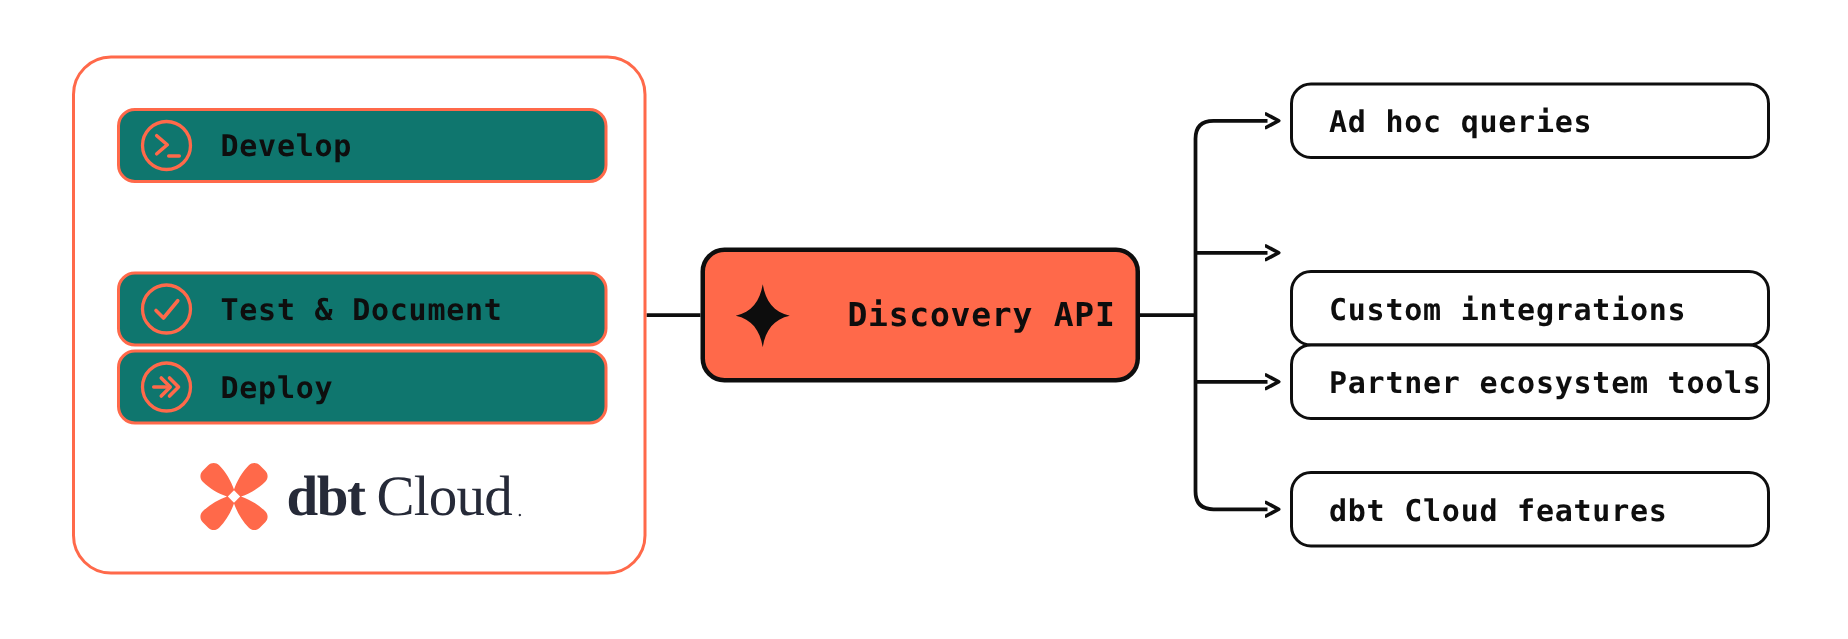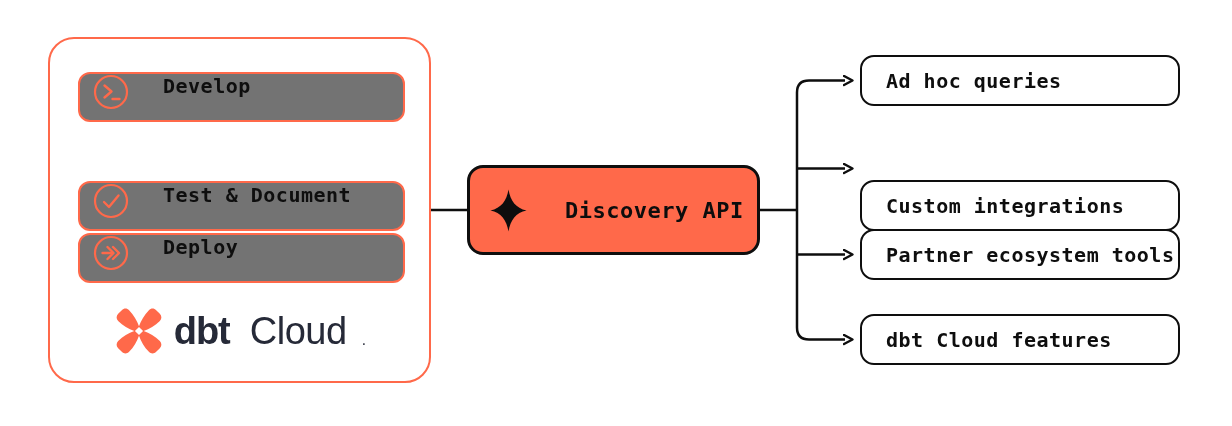--- a/index.html
+++ b/index.html
@@ -14,40 +14,40 @@
 
   
   .panel{
     position:absolute;left:48px;top:37px;width:383px;height:346px;
     box-sizing:border-box;
     border:2px solid #FF694A;border-radius:26px;background:#FFFFFF;z-index:2;
   }
   .stage{
     position:absolute;left:28px;width:327px;height:50px;
     box-sizing:border-box;
-    border:2px solid #FF694A;border-radius:12px;background:#737373;
-    display:flex;align-items:flex-start;gap:34px;padding-left:13px;
+    border:2px solid #FF694A;border-radius:12px;background:#0f766e;
+    display:flex;align-items:center;gap:18px;padding-left:13px;
   }
   .stage-1{top:33px;}
   .stage-2{top:113px;margin-top:29px;}
   .stage-3{top:194px;}
   .stage .glyph{flex:0 0 auto;display:block;}
   .stage-label{
     font-size:20px;font-weight:700;color:#0E0E0E;letter-spacing:.5px;
     white-space:nowrap;
   }
 
   
   .logo-row{
     position:absolute;left:0;right:0;top:264px;height:56px;
     display:flex;align-items:center;justify-content:center;gap:10px;
   }
   .logo-text{
-    font-family:Liberation Sans, sans-serif;
-    color:#262A38;font-size:38px;line-height:1;display:flex;align-items:center;gap:20px;
+    font-family:Liberation Serif, serif;
+    color:#262A38;font-size:38px;line-height:1;display:flex;align-items:center;gap:8px;
   }
   .logo-bold{font-weight:700;letter-spacing:-1px;}
   .logo-light{font-weight:400;letter-spacing:-0.5px;}
   .tm-dot{align-self:flex-end;font-size:10px;font-weight:700;line-height:1;margin-left:-4px;margin-bottom:3px;}
 
   
   .discovery{
     position:absolute;left:467px;top:165px;width:293px;height:90px;
     box-sizing:border-box;
     background:#FF694A;border:3px solid #0E0E0E;border-radius:16px;

